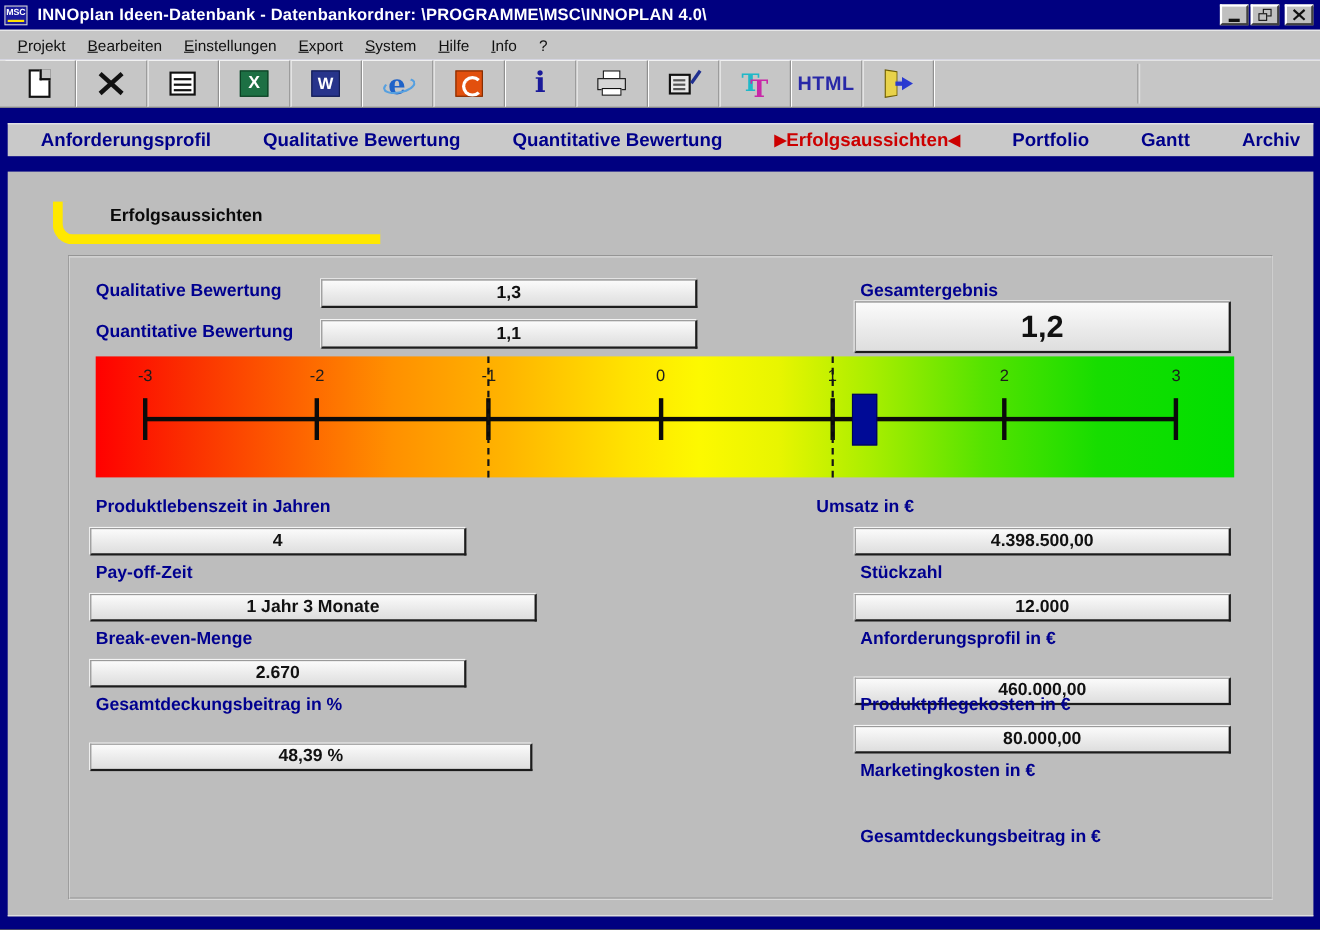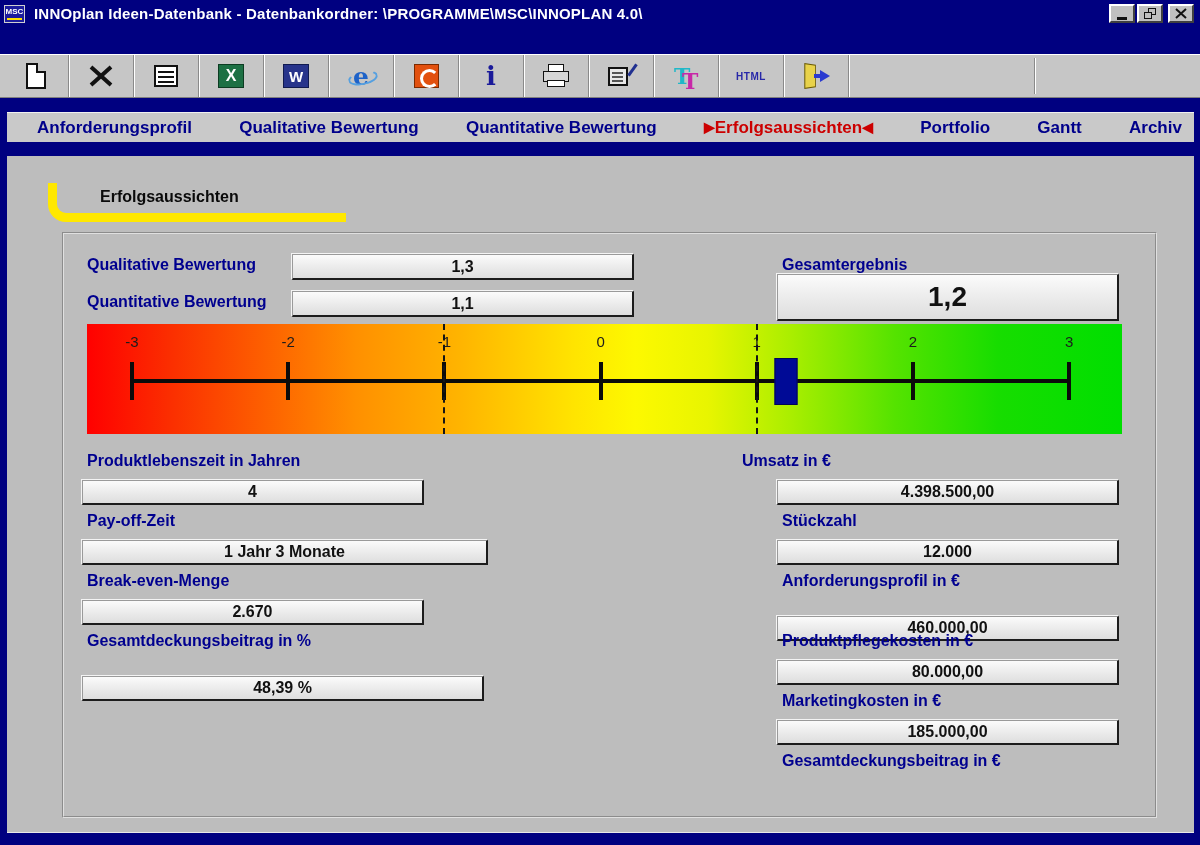--- a/index.html
+++ b/index.html
@@ -50,21 +50,21 @@
   .ico-printer .paper { position:absolute; left:6px; top:0; width:16px; height:8px; background:#fff; border:1px solid #111; }
   .ico-printer .bodyp { position:absolute; left:1px; top:7px; width:26px; height:11px; background:#d6d6d6; border:1px solid #111; }
   .ico-printer .tray { position:absolute; left:5px; top:16px; width:18px; height:7px; background:#fff; border:1px solid #111; }
   .ico-props { position:relative; width:26px; height:24px; }
   .ico-props .pad { position:absolute; left:0; top:3px; width:20px; height:19px; background:#e8e8e8; border:2px solid #111; }
   .ico-props .pad::before { content:""; position:absolute; left:2px; top:3px; width:11px; height:2px; background:#555; box-shadow:0 4px 0 #555, 0 8px 0 #555; }
   .ico-props .pen { position:absolute; right:0; top:-1px; width:3px; height:14px; background:#203090; transform:rotate(35deg); }
   .ico-fonts { position:relative; width:26px; height:26px; }
   .ico-fonts .t1 { position:absolute; left:1px; top:0; color:#20b8c8; font-weight:bold; font-size:22px; font-family:"DejaVu Serif", serif; }
   .ico-fonts .t2 { position:absolute; left:9px; top:5px; color:#c828a8; font-weight:bold; font-size:22px; font-family:"DejaVu Serif", serif; }
-  .ico-html { color:#2828a8; font-weight:bold; font-size:10px; letter-spacing:0.5px; }
+  .ico-html { color:#2828a8; font-weight:bold; font-size:18px; letter-spacing:0.5px; }
   .ico-exit { position:relative; width:28px; height:26px; }
   .ico-exit .door { position:absolute; left:2px; top:1px; width:13px; height:24px; background:#e8d24a; border:1px solid #6a5a00; transform:perspective(40px) rotateY(28deg); }
   .ico-exit .arrow { position:absolute; right:0px; top:7px; width:0; height:0; border-left:10px solid #2a3ad0; border-top:6px solid transparent; border-bottom:6px solid transparent; }
   .ico-exit .arrow::before { content:""; position:absolute; left:-16px; top:-2px; width:7px; height:4px; background:#2a3ad0; }
 
   
   .tabstrip { position:absolute; left:7px; top:112px; width:1187px; height:30px; background:#c9c9c9; border-top:1px solid #f0f0f0; display:flex; align-items:center; justify-content:space-between; padding:0 12px 0 30px; }
   .tab { font-size:17px; font-weight:bold; color:#00008b; white-space:nowrap; }
   .tab.active { color:#cc0000; }
   .tab .marker { font-size:14px; position:relative; top:-1px; }
@@ -111,20 +111,30 @@
         </div>
       <div class="win-btn close">
         <svg width="12" height="11" viewBox="0 0 12 11">
             <line x1="1" y1="1" x2="11" y2="10" stroke="#111" stroke-width="2"></line>
             <line x1="11" y1="1" x2="1" y2="10" stroke="#111" stroke-width="2"></line>
           </svg>
       </div>
     </div>
   </div>
 
+  <div class="menubar">
+    <span class="menu-item">Projekt</span>
+    <span class="menu-item">Bearbeiten</span>
+    <span class="menu-item">Einstellungen</span>
+    <span class="menu-item">Export</span>
+    <span class="menu-item">System</span>
+    <span class="menu-item">Hilfe</span>
+    <span class="menu-item">Info</span>
+    <span class="menu-item">?</span>
+  </div>
 
   <div class="toolbar">
     <div class="tool-btn">
         <span class="ico ico-doc"></span>
       </div>
     <div class="tool-btn">
       <span class="ico ico-x">
           <svg width="26" height="24" viewBox="0 0 26 24">
             <line x1="3" y1="3" x2="23" y2="21" stroke="#111" stroke-width="4"></line>
             <line x1="23" y1="3" x2="3" y2="21" stroke="#111" stroke-width="4"></line>
@@ -237,19 +247,18 @@
 
       <div class="nlabel" style="left:678px; top:218px;">Umsatz in €</div>
       <div class="field" style="left:713px; top:246px; width:342px; height:25px;">4.398.500,00</div>
       <div class="nlabel" style="left:718px; top:278px;">Stückzahl</div>
       <div class="field" style="left:713px; top:306px; width:342px; height:25px;">12.000</div>
       <div class="nlabel" style="left:718px; top:338px;">Anforderungsprofil in €</div>
       <div class="field" style="left:713px; top:382px; width:342px; height:25px;">460.000,00</div>
       <div class="nlabel" style="left:718px; top:398px;">Produktpflegekosten in €</div>
       <div class="field" style="left:713px; top:426px; width:342px; height:25px;">80.000,00</div>
       <div class="nlabel" style="left:718px; top:458px;">Marketingkosten in €</div>
-      <div class="field" style="left:713px; top:486px; width:342px; height:25px;">185.000,00</div>
       <div class="nlabel" style="left:718px; top:518px;">Gesamtdeckungsbeitrag in €</div>
 
     </div>
   </div>
 
 </div>
 
 </body></html>

